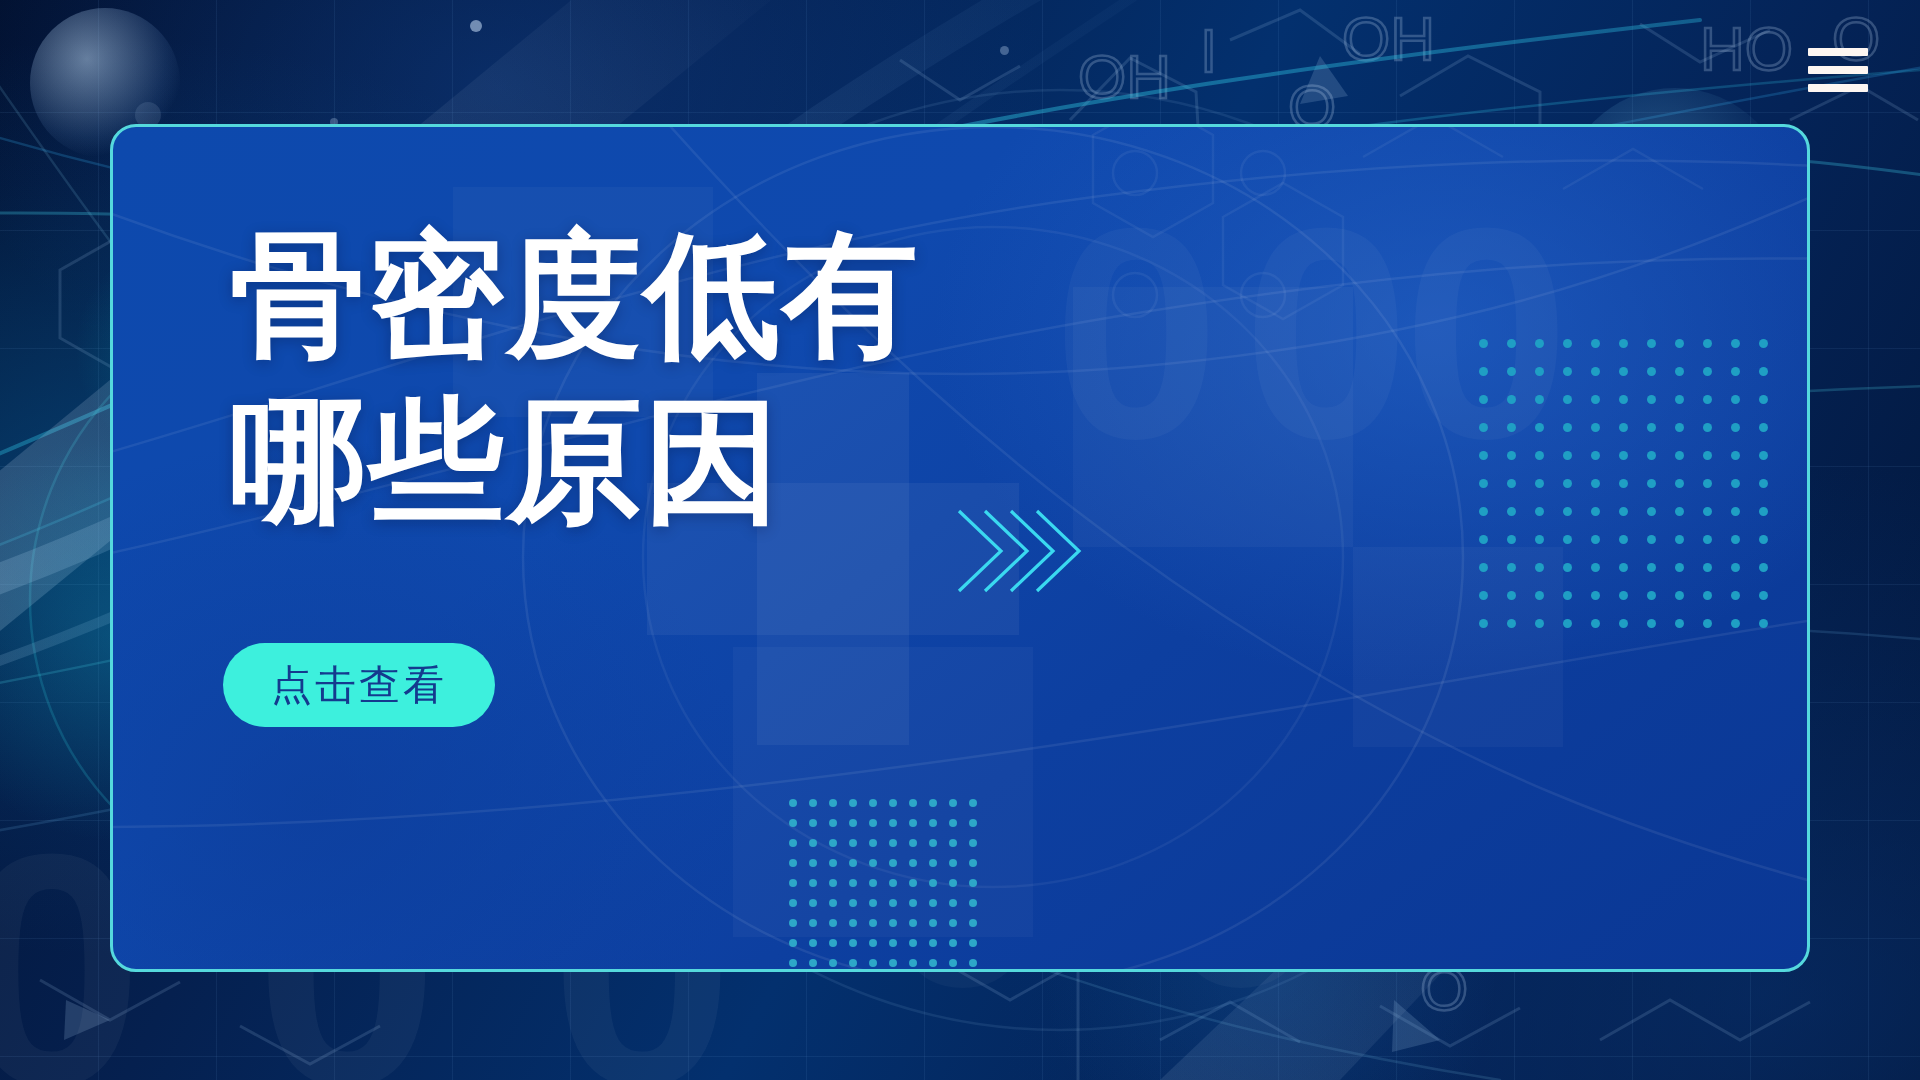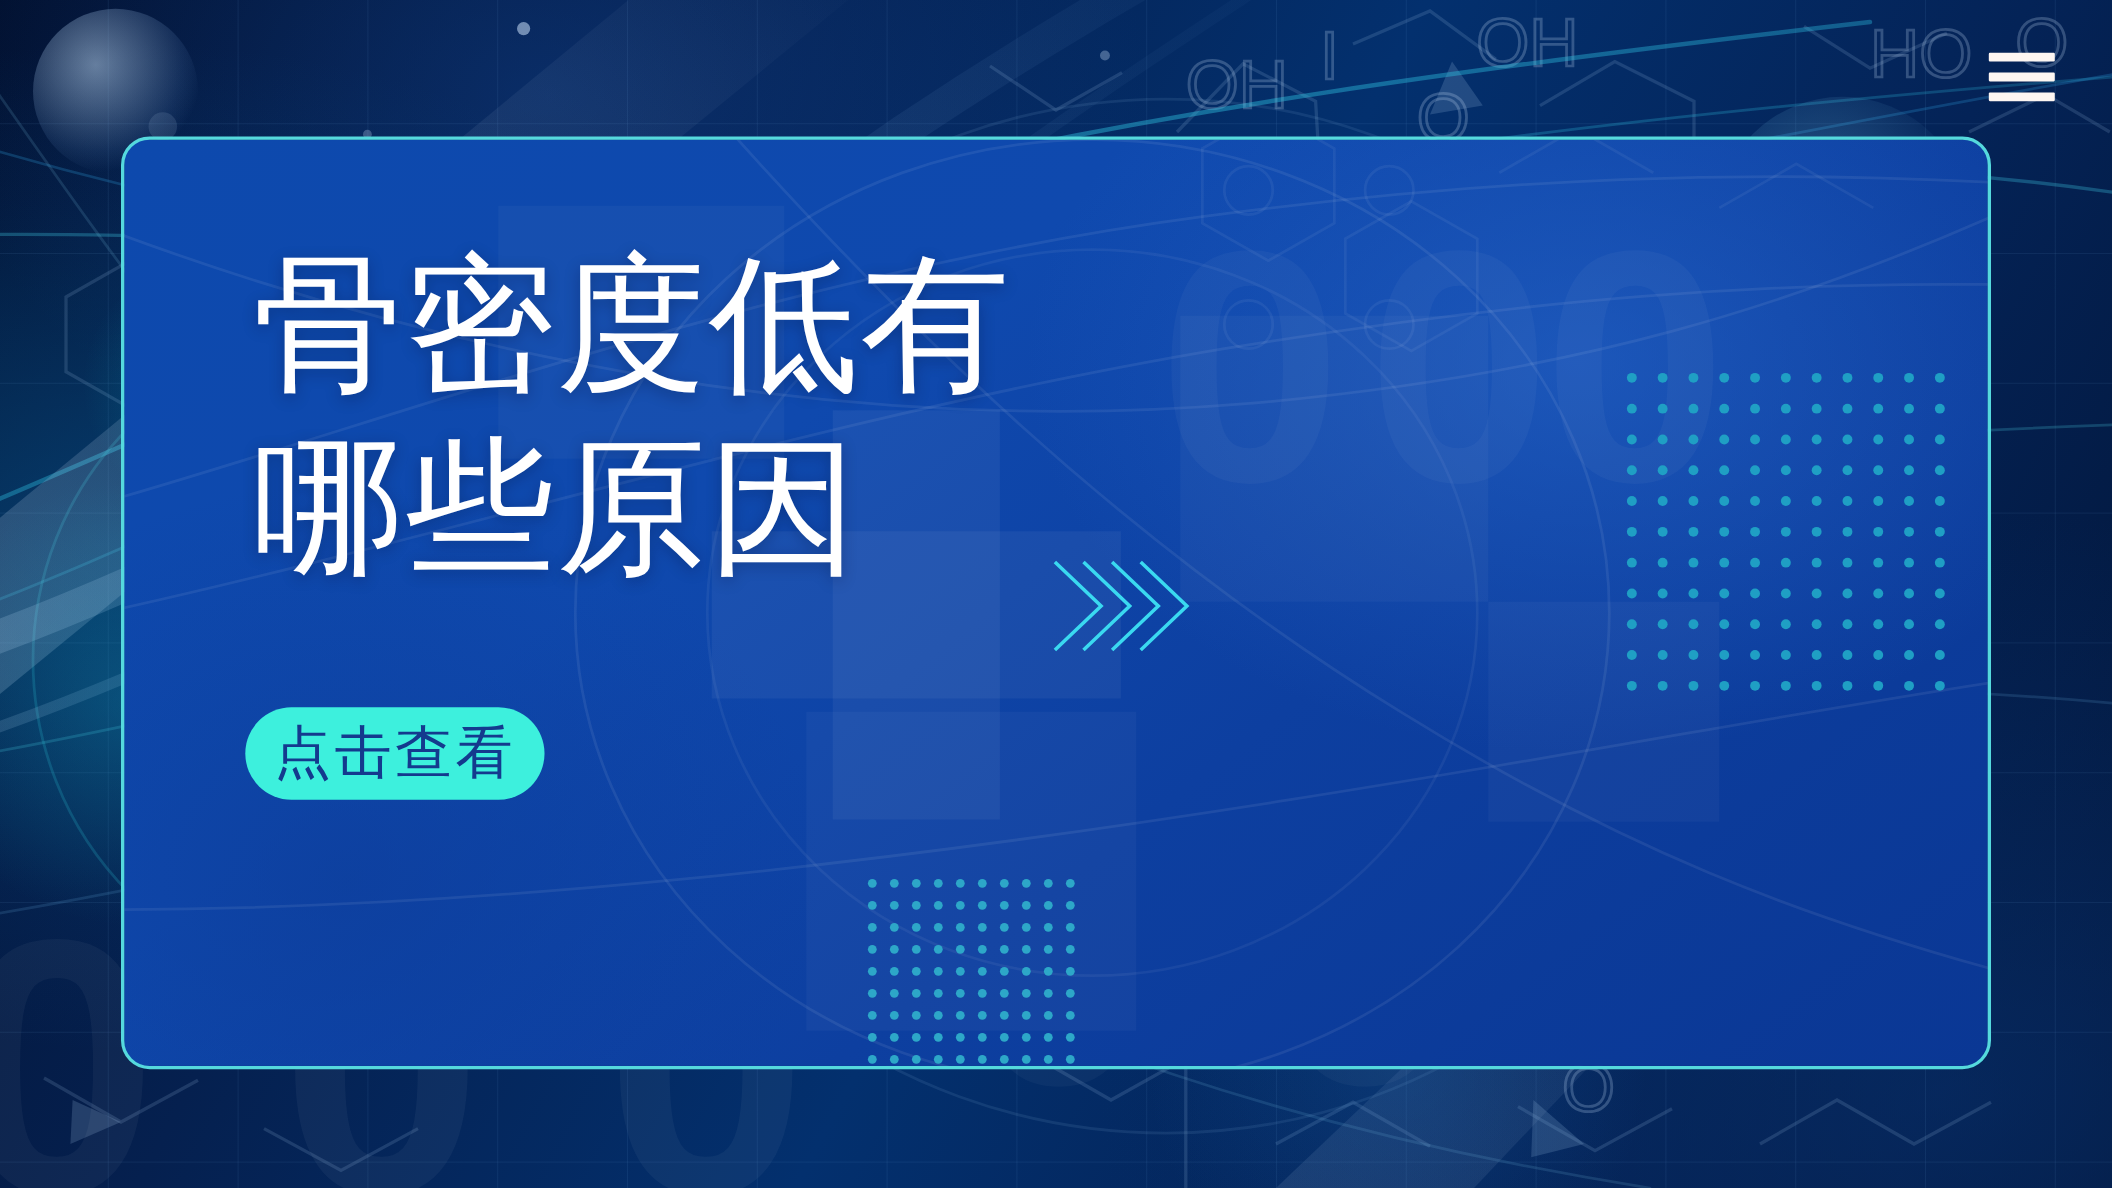--- a/index.html
+++ b/index.html
@@ -90,35 +90,35 @@
   
   .cross-v, .cross-h { position:absolute; background:rgba(255,255,255,0.050); }
   .cross-v { left:644px; top:246px; width:152px; height:372px; }
   .cross-h { left:534px; top:356px; width:372px; height:152px; }
 
   
   #title {
     position:absolute; left:117px; top:86px;
     color:#ffffff;
     font-size:136px;
-    font-weight:400;
+    font-weight:700;
     line-height:1.22;
     letter-spacing:2px;
     white-space:pre-line;
     text-shadow:0 3px 14px rgba(0,10,40,0.28);
   }
 
   
   #cta {
     position:absolute; left:110px; top:516px;
     width:272px; height:84px;
     border:none; border-radius:42px;
     background:#3df0dd;
     color:#143a8e;
-    font-size:52px; font-weight:400;
+    font-size:41px; font-weight:400;
     letter-spacing:3px;
     font-family:"Liberation Sans", "DejaVu Sans", sans-serif;
     cursor:pointer;
     display:flex; align-items:center; justify-content:center;
   }
 
   
   #chevrons { position:absolute; left:840px; top:378px; }
 
   

